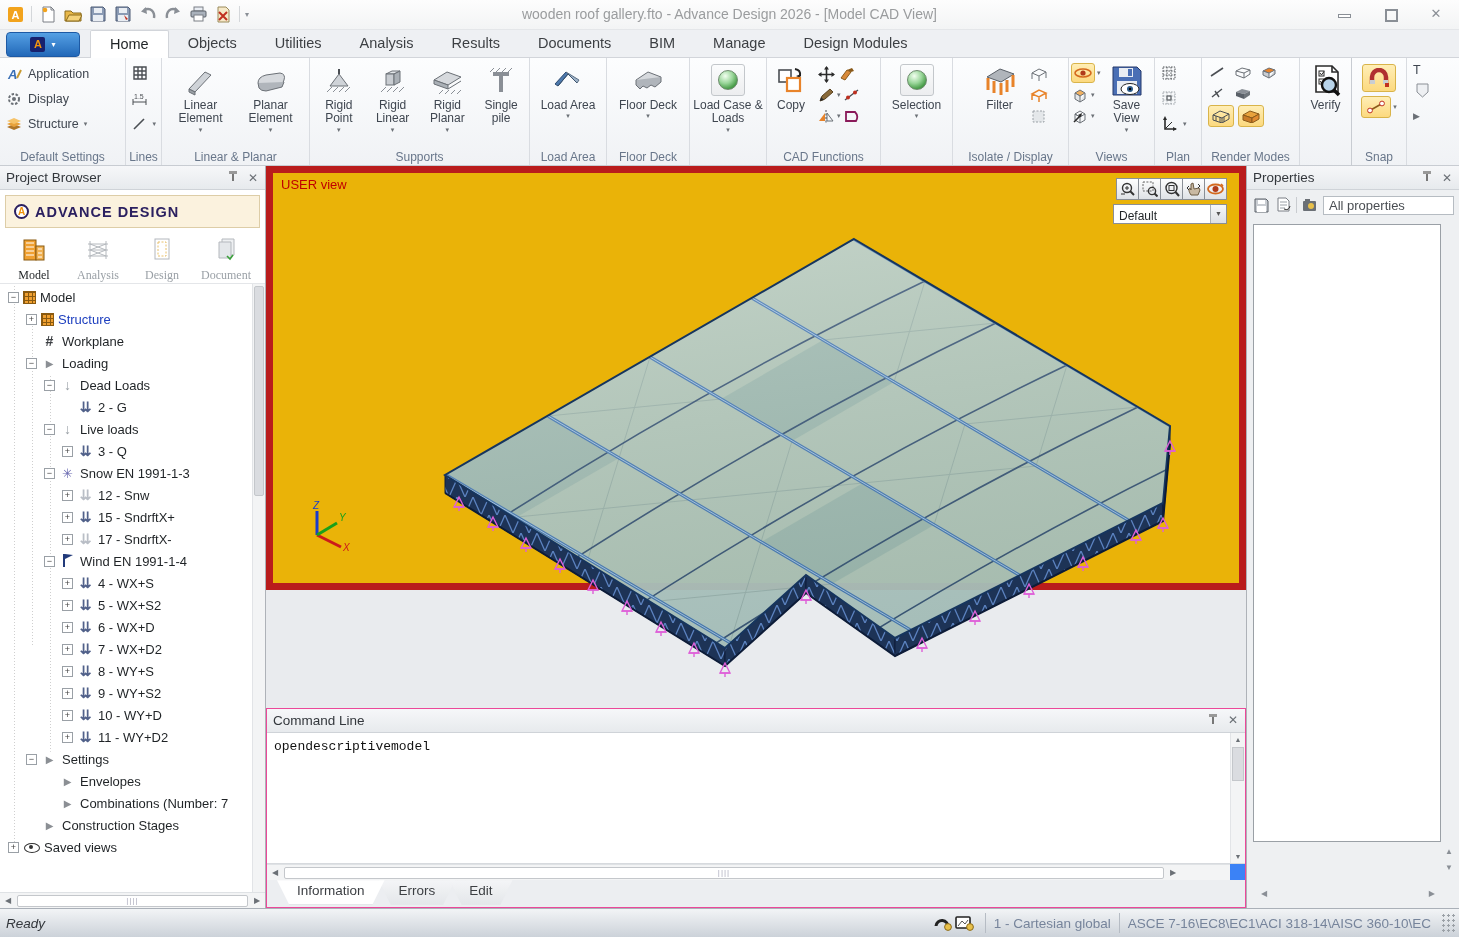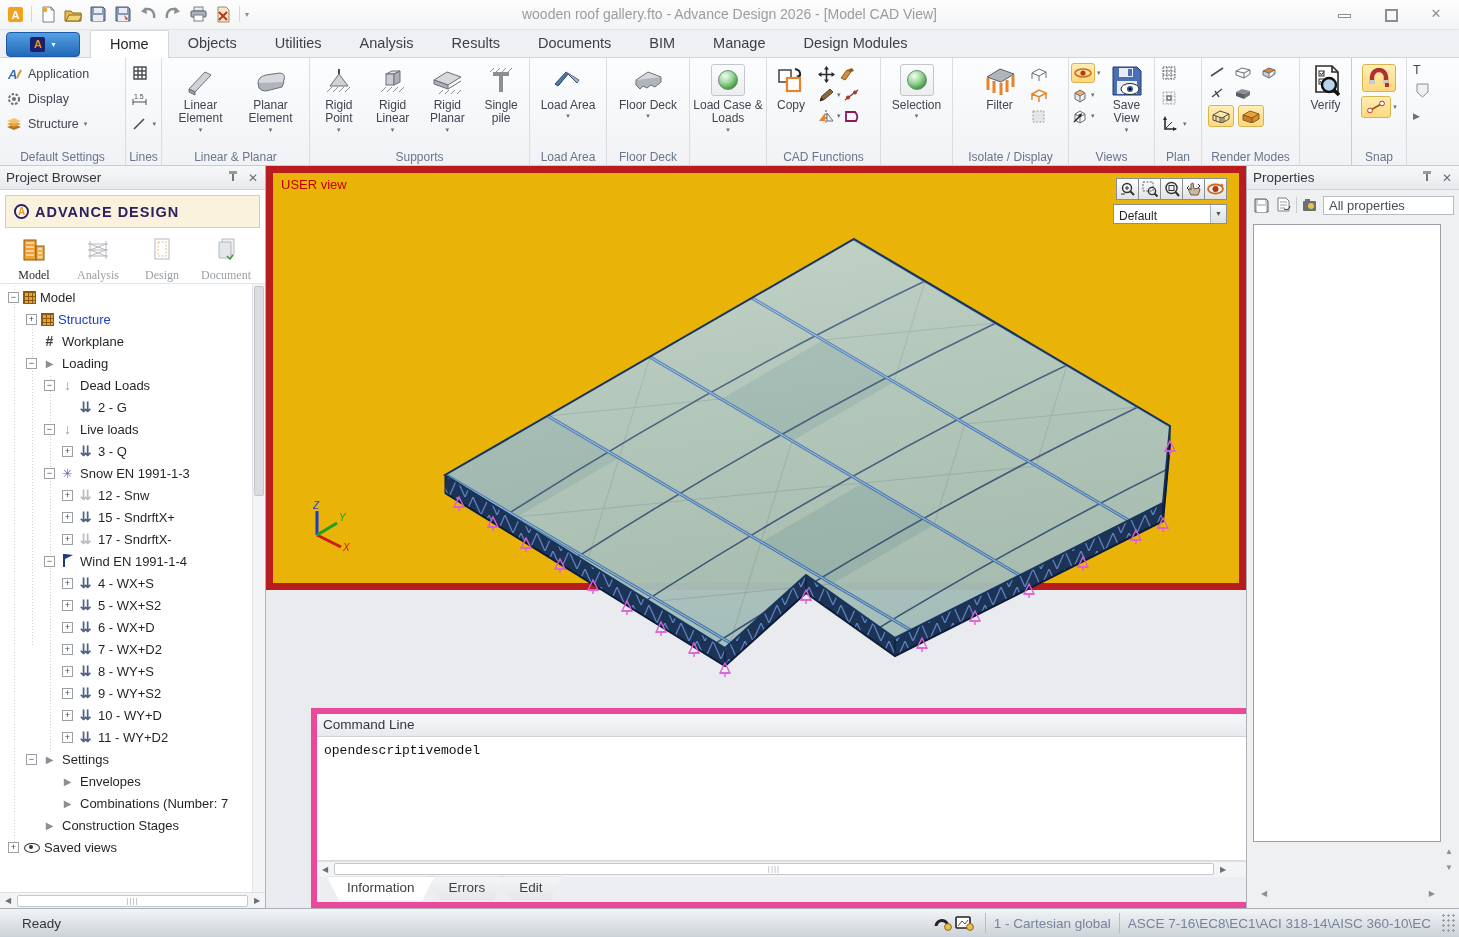--- a/index.html
+++ b/index.html
@@ -97,42 +97,42 @@
   #viewport { position:absolute; left:266px; top:166px; width:980px; height:424px; background:#eab308; border:7px solid #b91c1c; }
   #user-view { position:absolute; left:8px; top:4px; color:#c00000; font-size:13px; }
   #vtools { position:absolute; right:12px; top:5px; display:flex; }
   .vtool { width:23px; height:22px; border:1px solid #8a8f96; background:linear-gradient(#fefefe,#dfe2e6); display:flex; align-items:center; justify-content:center; margin-left:-1px; }
   #vcombo { position:absolute; right:12px; top:31px; width:114px; height:20px; background:#fff; border:1px solid #8a8f96; font-size:12px; display:flex; align-items:flex-end; }
   #vcombo .val { flex:1; padding-left:5px; color:#1f2326; }
   #vcombo .dd { width:16px; height:18px; background:linear-gradient(#f6f7f8,#dde0e4); border-left:1px solid #aab0b6; text-align:center; font-size:7px; color:#555; line-height:18px; }
   #axis-triad { position:absolute; left:28px; bottom:28px; }
 
   
-  #cmd { position:absolute; left:266px; top:708px; width:980px; height:200px; background:#3b82f6; border:6px solid #ec4899; display:flex; flex-direction:column;margin-left:45px; }
+  #cmd { position:absolute; left:266px; top:708px; width:980px; height:200px; background:#3b82f6; border:1px solid #ec4899; display:flex; flex-direction:column; }
   #cmd-body { position:relative; height:132px; background:#fff; border-bottom:1px solid #d7dade; }
   #cmd-text { position:absolute; left:7px; top:6px; font-family:"Liberation Mono",monospace; font-size:13px; color:#111;text-align:right; }
   #cmd-vscroll { position:absolute; right:0; top:0; bottom:0; width:15px; background:#f3f4f5; border-left:1px solid #e2e4e7; }
   #cmd-vscroll .up,#cmd-vscroll .dn { position:absolute; left:0; right:0; text-align:center; font-size:7px; color:#6b7076; }
   #cmd-vscroll .up { top:3px; } #cmd-vscroll .dn { bottom:3px; }
   #cmd-vscroll .thumb { position:absolute; left:1px; right:1px; top:14px; height:34px; background:#dadce0; border:1px solid #c4c7cb; }
   #cmd-tabs { height:27px; display:flex; padding-left:10px; align-items:flex-start; background:#eceef1; }
   .ctab { height:24px; padding:3px 20px 0; font-size:13.5px; color:#3c3f43; background:linear-gradient(#f4f5f7,#e4e7ea); clip-path:polygon(12px 0,calc(100% - 12px) 0,100% 100%,0 100%); clip-path:polygon(0 0,100% 0,calc(100% - 12px) 100%,12px 100%); filter:drop-shadow(0 0 1px #9aa0a6); margin-right:-6px; }
   .ctab.active { background:#fff; z-index:2; }
 
   
   #props { position:absolute; left:1246px; top:166px; width:213px; height:742px; background:#eef0f2; border-left:1px solid #aeb2b8; }
   #props-toolbar { height:30px; display:flex; align-items:center; gap:4px; padding:0 5px; }
   .psep { width:1px; height:16px; background:#c9ccd0; }
   #props-filter { flex:1; height:19px; background:#fff; border:1px solid #b6bcc2; font-size:13px; color:#4a4e53; padding-left:5px; display:flex; align-items:center; }
   #props-content { position:absolute; left:6px; top:58px; width:188px; height:618px; background:#fff; border:1px solid #9aa0a6; }
   .parrow { position:absolute; font-size:8px; color:#8a8f96; }
 
   
   #statusbar { position:absolute; left:0; top:908px; width:1459px; height:29px; background:linear-gradient(#f2f4f6,#ccd2d9); border-top:1px solid #aab0b8; display:flex; align-items:center; font-size:13.5px; }
-  #sb-ready { padding-left:22px; color:#33373c; flex:1; }
+  #sb-ready { padding-left:6px; color:#33373c; flex:1;font-style:italic; }
   .sb-item { color:#76849b; padding:0 8px; border-left:1px solid #b6bcc4; height:20px; display:flex; align-items:center; white-space:nowrap; }
   .sb-icon { width:20px; height:18px; position:relative; margin-right:2px; }
   .sb-grip { width:14px; height:20px; margin:0 3px;
     background-image:radial-gradient(#9aa0a6 1px,transparent 1.3px); background-size:5px 5px; background-position:bottom right; }
 </style>
 </head>
 <body>
 
 <div id="titlebar">
   <div id="qat">

